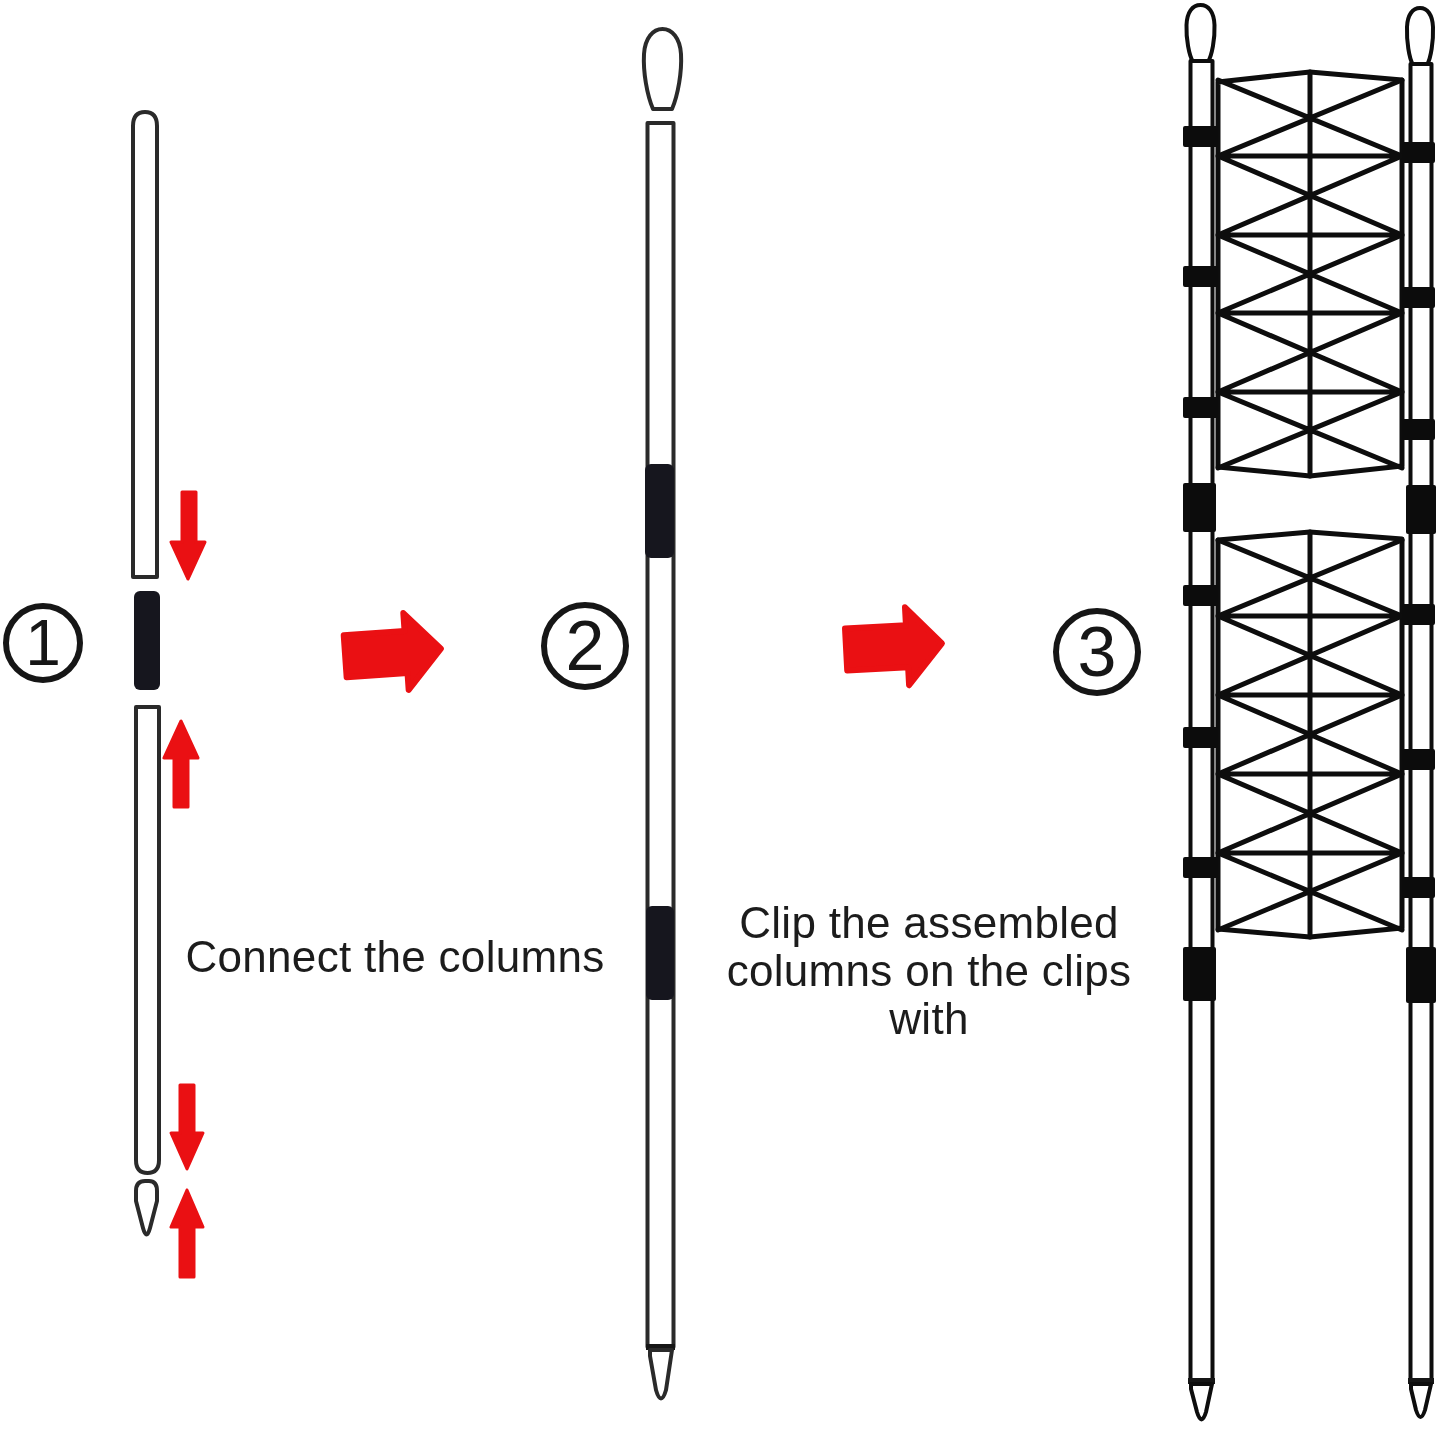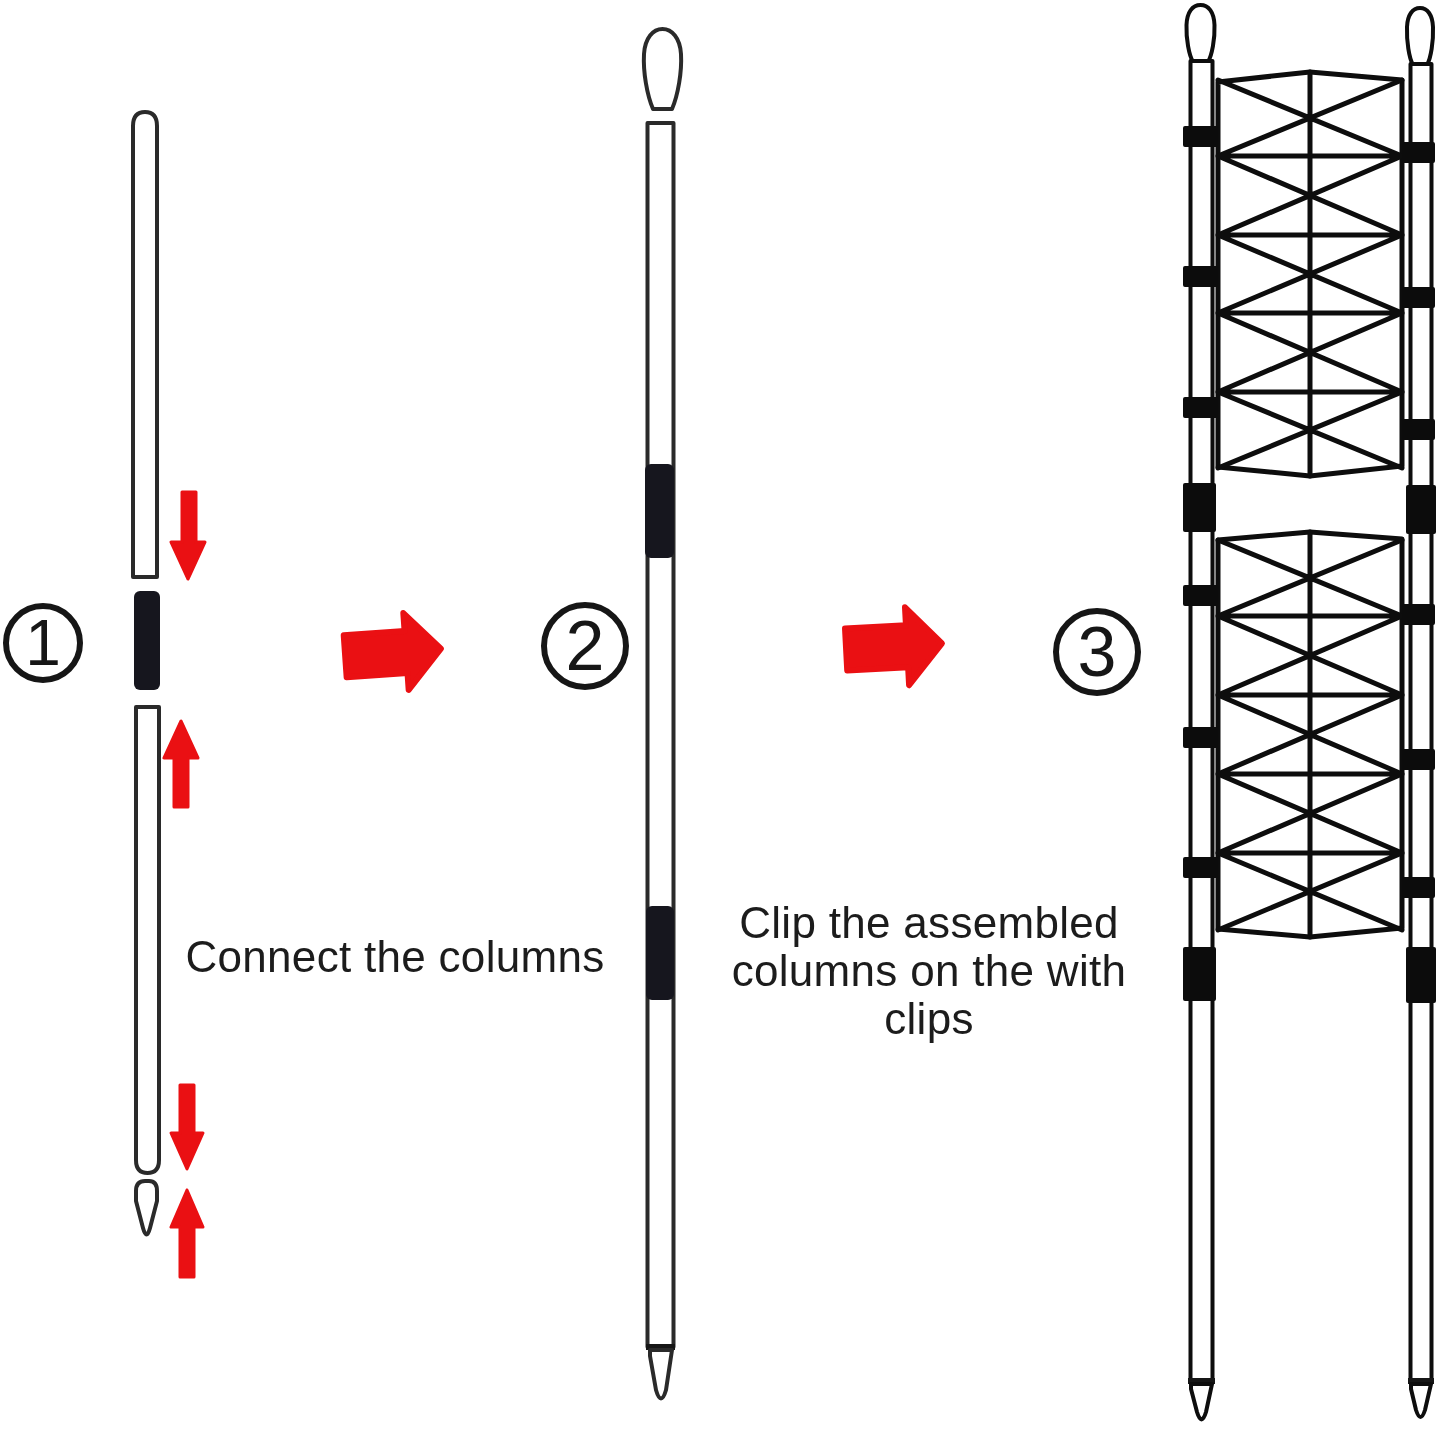--- a/index.html
+++ b/index.html
@@ -147,17 +147,17 @@
   </div>
   <div class="badge" style="left:1053px;top:608px;width:88px;height:88px;font-size:70px;">
     <span>3</span>
   </div>
 
   <div class="caption" style="left:145px;top:886px;width:500px;">
     <div>Connect the columns</div>
   </div>
   <div class="caption" style="left:679px;top:852px;width:500px;">
     <div>Clip the assembled</div>
-    <div>columns on the with</div>
-    <div>clips</div>
+    <div>columns on the clips</div>
+    <div>with</div>
   </div>
 
 </div>
 
 </body></html>

